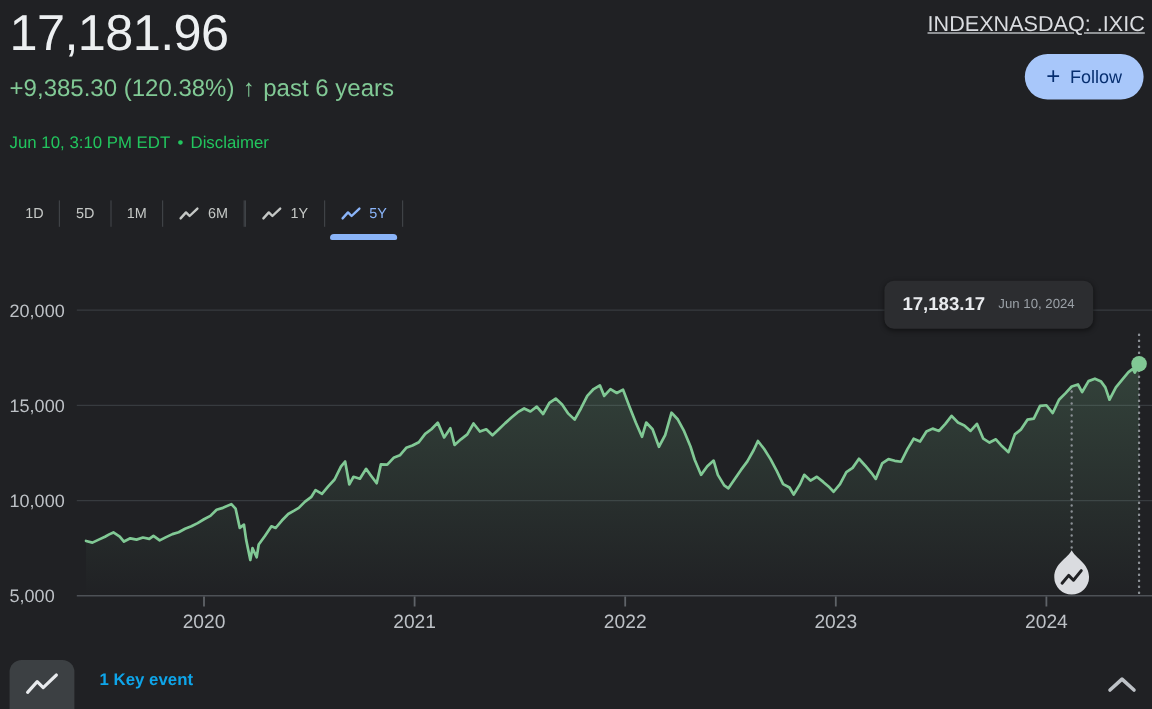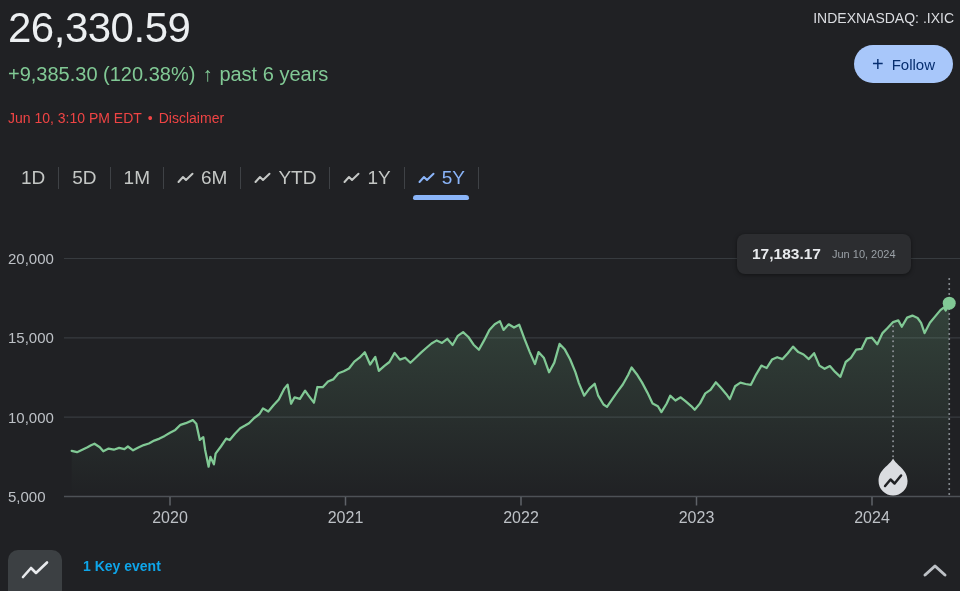--- a/index.html
+++ b/index.html
@@ -16,44 +16,44 @@
     position:absolute; left:8px; top:4px;
     font-size:42px; font-weight:400; color:#eceff1; letter-spacing:-0.5px;
   }
   .change-line {
     position:absolute; left:8px; top:63px;
     font-size:20px; font-weight:500; color:#81c995; display:flex; gap:7px; align-items:flex-start;
   }
   .change-line .arrow { font-weight:700; }
   .meta {
     position:absolute; left:8px; top:110px;
-    font-size:14px; color:#ef4444; display:flex; gap:6px;
+    font-size:14px; color:#22c55e; display:flex; gap:6px;
   }
   .meta .disclaimer { cursor:pointer; }
   .ticker {
     position:absolute; right:6px; top:10px;
-    font-size:14px; color:#dadce0;
+    font-size:18px; color:#dadce0;text-decoration:underline;
   }
   .follow-btn {
     position:absolute; right:7px; top:45px;
     height:38px; padding:0 18px; border:none; border-radius:19px;
     background:#a8c7fa; color:#062e6f;
     font-family:inherit; font-size:15px; font-weight:500;
     display:flex; align-items:center; gap:8px; cursor:pointer;
   }
   .follow-btn .plus { font-size:20px; font-weight:400; line-height:1; }
 
   
   .tabs {
     position:absolute; left:8px; top:158px; height:40px;
     display:flex; align-items:center;
   }
   .tab {
     position:relative; background:none; border:none; cursor:pointer;
-    font-family:inherit; font-size:19px; color:#c4c7c5;
+    font-family:inherit; font-size:12px; color:#c4c7c5;
     padding:0 13px; height:40px; display:flex; align-items:center; gap:7px;
   }
   .tab.active { color:#8ab4f8; }
   .tab.active::after {
     content:""; position:absolute; left:50%; transform:translateX(-50%);
     bottom:-2px; width:56px; height:5px; background:#8ab4f8;
     border-radius:4px 4px 2px 2px;
   }
   .tab-divider { width:1px; height:22px; background:#3f4246; }
   .tab-ico { display:block; }
@@ -118,21 +118,21 @@
       <path d="M71.7,450.8L77.0,452.2L82.3,449.7L87.5,447.3L91.0,445.3L94.5,443.7L99.8,447.2L103.3,451.3L108.6,448.6L113.8,449.7L119.1,447.9L124.4,449.1L127.9,446.5L133.1,450.3L138.4,447.6L143.7,445.1L148.9,443.5L154.2,440.6L159.5,438.6L164.7,435.9L170.0,432.7L175.3,429.9L180.5,424.8L185.8,423.2L192.8,420.1L196.3,423.8L199.8,439.9L203.3,437.2L205.1,449.7L208.6,466.7L210.4,456.8L213.9,464.4L215.6,453.7L220.9,446.5L226.2,438.6L229.7,440.0L234.9,433.8L240.2,428.3L245.5,425.3L249.0,423.2L254.2,418.0L259.5,414.0L263.0,408.4L268.3,411.5L273.5,405.3L278.8,399.6L284.1,388.9L287.6,384.6L291.1,403.7L294.6,397.3L299.9,398.9L305.1,390.7L308.6,395.6L313.9,402.7L317.4,387.0L322.7,387.2L328.0,381.5L333.2,379.4L338.5,373.2L343.7,371.3L349.0,368.5L354.3,361.6L359.5,357.7L364.8,352.2L370.1,364.5L375.3,356.9L378.8,370.8L384.1,366.1L389.4,362.0L394.6,352.9L399.9,359.6L405.2,357.7L410.4,362.7L415.7,357.7L421.0,352.6L426.2,348.0L431.5,343.5L436.8,340.4L442.0,342.9L447.3,338.8L452.6,345.0L457.8,335.8L463.1,332.1L468.4,337.0L473.6,344.7L478.9,349.7L484.1,340.4L489.4,329.9L494.7,324.2L499.9,321.1L503.5,329.9L508.7,324.3L514.0,327.5L519.2,324.7L524.5,338.8L529.8,352.1L535.0,364.0L538.5,352.1L543.8,357.7L549.1,372.3L554.3,362.6L559.6,343.9L564.9,349.6L570.1,359.3L575.4,372.1L578.9,383.1L584.2,395.7L589.4,388.6L594.7,383.8L598.2,395.7L603.5,404.5L607.0,406.9L612.3,399.2L617.5,391.6L622.8,384.5L628.1,375.0L631.6,367.5L636.8,374.2L642.1,382.6L647.4,392.6L652.6,403.4L657.9,406.2L661.4,412.1L666.7,403.5L670.2,395.7L675.4,400.5L680.7,397.3L686.0,401.6L691.2,406.1L694.7,409.8L700.0,403.4L705.3,393.4L710.5,389.9L715.8,382.3L721.1,388.1L726.3,394.2L729.8,399.1L735.1,386.2L740.4,382.6L745.6,384.0L750.9,384.8L756.2,374.3L761.4,365.6L766.7,368.0L772.0,359.6L777.2,357.2L782.5,359.1L787.8,353.2L793.0,346.6L798.3,352.1L803.6,354.5L808.8,359.1L814.1,353.2L819.4,365.6L824.6,368.8L829.9,366.1L835.1,371.9L840.4,376.8L845.7,362.0L850.9,357.8L856.2,349.7L861.5,348.9L866.7,338.3L872.0,337.7L877.3,344.2L882.5,333.1L887.8,327.8L893.1,322.1L898.3,320.4L901.8,326.7L907.1,317.6L912.4,315.6L917.6,318.0L921.1,322.8L924.6,333.1L929.9,322.8L935.2,316.4L940.4,310.1L944.0,307.4L945.7,310.5L949.2,303.2" fill="none" stroke="#81c995" stroke-width="2.25" stroke-linejoin="round" stroke-linecap="round"></path>
       <line x1="893.0599999999808" y1="326.1253333333333" x2="893.0599999999808" y2="457" stroke="#8a8f94" stroke-width="2" stroke-linecap="round" stroke-dasharray="0.1 4.9"></line>
       <g>
         <path d="M893.0599999999808,458.5 C896.5599999999808,465.5 907.5599999999808,469.5 907.5599999999808,481 A14.5,14.5 0 1,1 878.5599999999808,481 C878.5599999999808,469.5 889.5599999999808,465.5 893.0599999999808,458.5 Z" fill="#dadce0"></path>
         <polyline points="885.0599999999808,486 890.5599999999808,479.5 894.5599999999808,483.5 901.0599999999808,475.5" fill="none" stroke="#202124" stroke-width="2.5" stroke-linecap="round" stroke-linejoin="round"></polyline>
       </g>
       <line x1="949.2200000000096" y1="279" x2="949.2200000000096" y2="496.5" stroke="#8a8f94" stroke-width="2" stroke-linecap="round" stroke-dasharray="0.1 4.9"></line>
       <circle cx="949.2200000000096" cy="303.1937026666667" r="6.5" fill="#81c995"></circle>
     </svg>
 
-  <div class="price">26,330.59</div>
+  <div class="price">17,181.96</div>
 
   <div class="change-line">
     <span>+9,385.30 (120.38%)</span>
     <span class="arrow">↑</span>
     <span>past 6 years</span>
   </div>
 
   <div class="meta">
     <span>Jun 10, 3:10 PM EDT</span>
     <span>•</span>
@@ -159,26 +159,20 @@
         <span>1M</span>
       </button>
       <span class="tab-divider"></span>
       <button class="tab">
         <svg class="tab-ico" width="17" height="12" viewBox="0 0 17 12">
           <polyline points="1.5,10 6,5 9,8 15.5,1.8" fill="none" stroke="currentColor" stroke-width="2" stroke-linecap="round" stroke-linejoin="round"></polyline>
         </svg>
         <span>6M</span>
       </button>
       <span class="tab-divider"></span>
-      <button class="tab">
-        <svg class="tab-ico" width="17" height="12" viewBox="0 0 17 12">
-          <polyline points="1.5,10 6,5 9,8 15.5,1.8" fill="none" stroke="currentColor" stroke-width="2" stroke-linecap="round" stroke-linejoin="round"></polyline>
-        </svg>
-        <span>YTD</span>
-      </button>
       <span class="tab-divider"></span>
       <button class="tab">
         <svg class="tab-ico" width="17" height="12" viewBox="0 0 17 12">
           <polyline points="1.5,10 6,5 9,8 15.5,1.8" fill="none" stroke="currentColor" stroke-width="2" stroke-linecap="round" stroke-linejoin="round"></polyline>
         </svg>
         <span>1Y</span>
       </button>
       <span class="tab-divider"></span>
       <button class="tab active">
         <svg class="tab-ico" width="17" height="12" viewBox="0 0 17 12">

